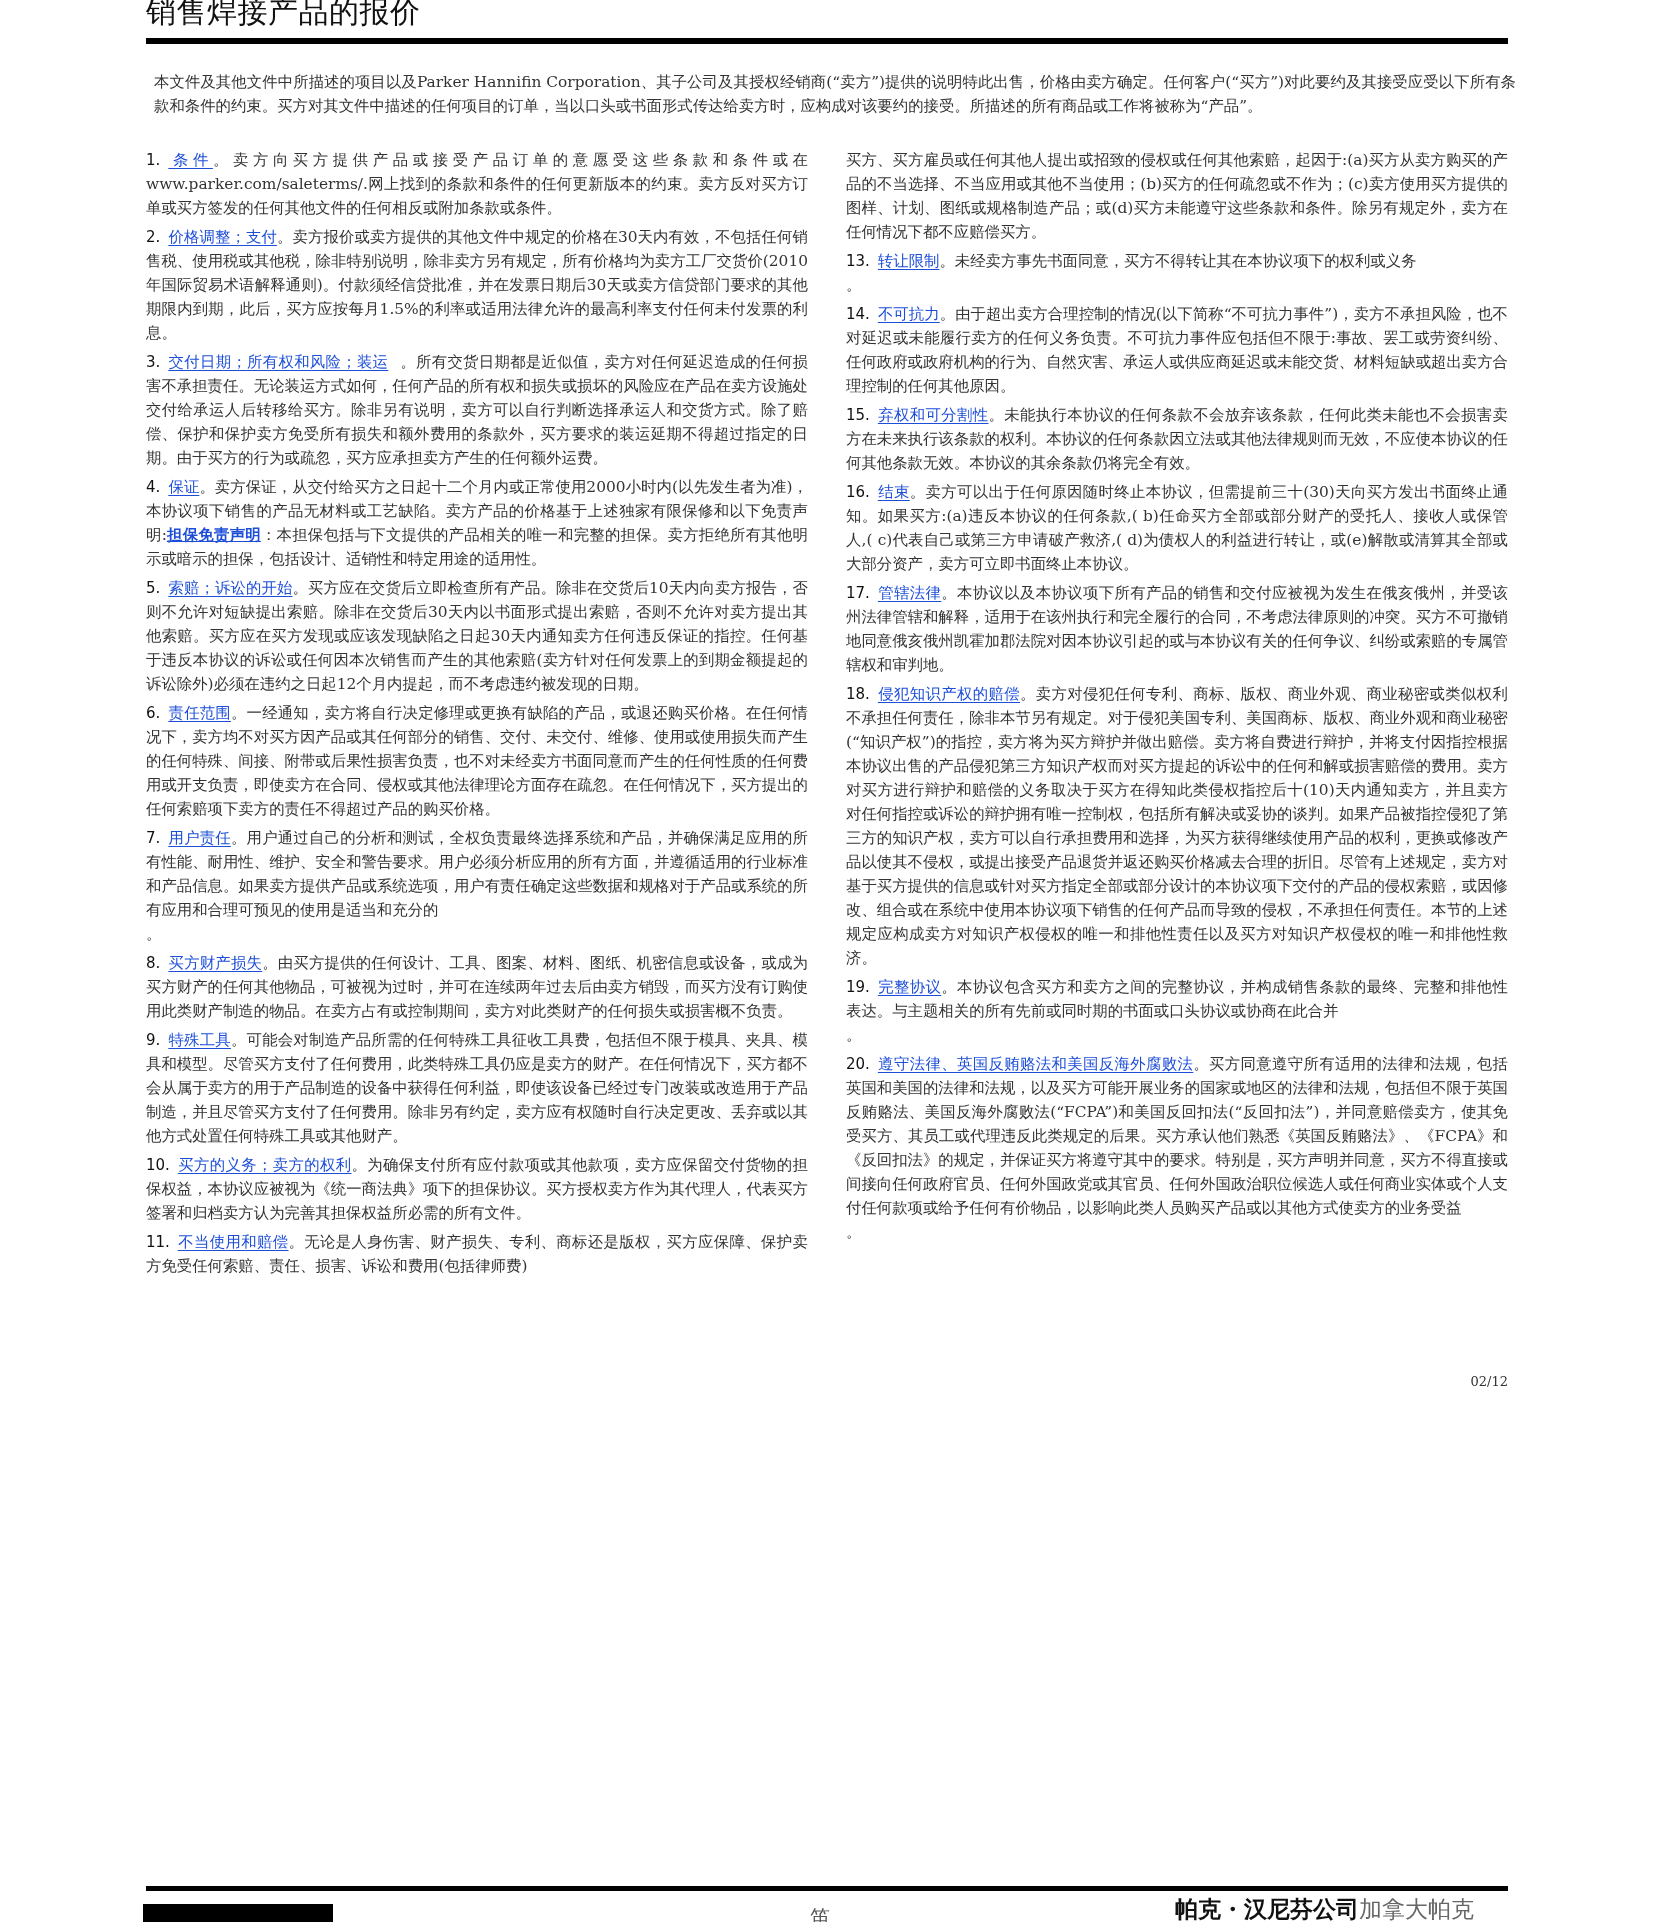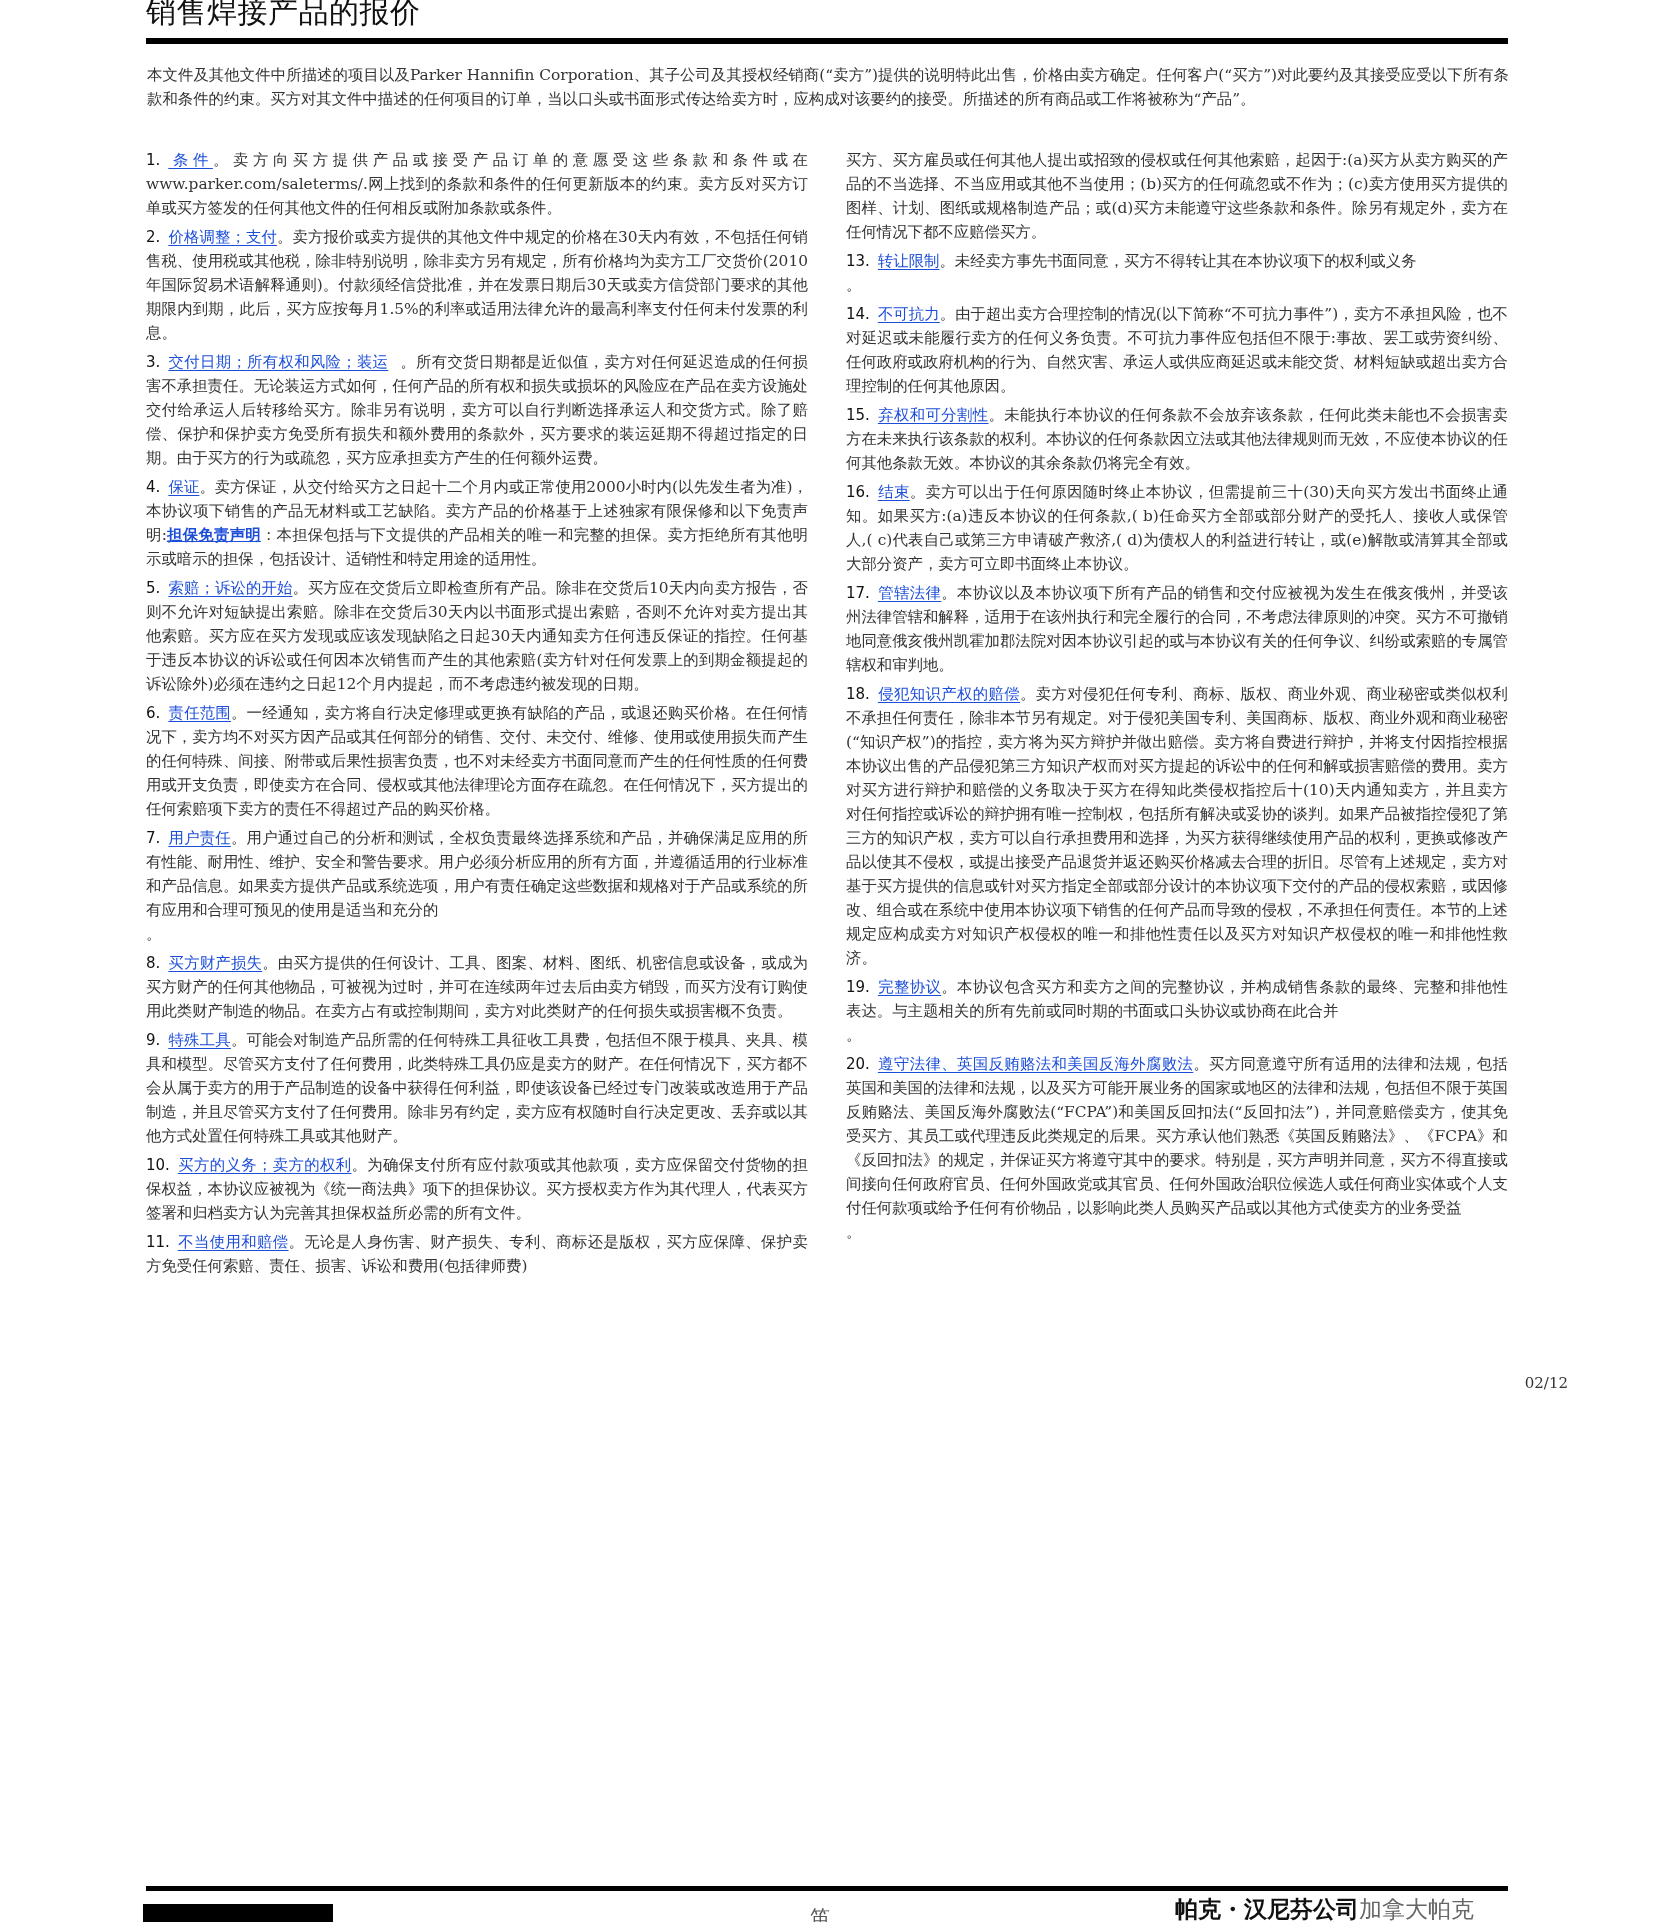--- a/index.html
+++ b/index.html
@@ -13,39 +13,39 @@
     font-family: "DejaVu Sans", "Liberation Sans", sans-serif;
     font-size: 30px; line-height: 40px; color: #111; margin: 0; font-weight: normal;
     letter-spacing: 0.5px;
   }
   .rule-top {
     position: absolute; left: 146px; top: 38px; width: 1362px; height: 6px;
     background: #000;
   }
   .intro {
     position: absolute; left: 146px; top: 62px; width: 1362px;
-    font-size: 15.4px; line-height: 24px; color: #333; margin: 1px;
+    font-size: 15.4px; line-height: 24px; color: #333; margin: 8px;
     text-align: justify;
   }
   .col {
     position: absolute; top: 148px; width: 662px;
     font-size: 15.4px; line-height: 24px; color: #333;
   }
   .col.left { left: 146px; }
   .col.right { left: 846px; }
   .clause { margin: 0 0 5px 0; text-align: justify; }
   .num {
     font-family: "DejaVu Sans", "Liberation Sans", sans-serif;
     font-size: 15px; color: #111; margin-right: 8px;
   }
   .head { text-decoration: underline; text-underline-offset: 3px; color: #1d4ed8; }
   .bold-u { font-weight: bold; text-decoration: underline; color: #1d4ed8; }
   .page-code {
-    position: absolute; left: 1360px; top: 1374px; width: 208px; text-align: right;
-    font-size: 15px; color: #333;
+    position: absolute; left: 1300px; top: 1374px; width: 208px; text-align: right;
+    font-size: 13px; color: #333;
   }
   .rule-bottom {
     position: absolute; left: 146px; top: 1886px; width: 1362px; height: 5px;
     background: #000;
   }
   .footer-block {
     position: absolute; left: 143px; top: 1904px; width: 190px; height: 18px;
     background: #000;
   }
   .footer-mid {

